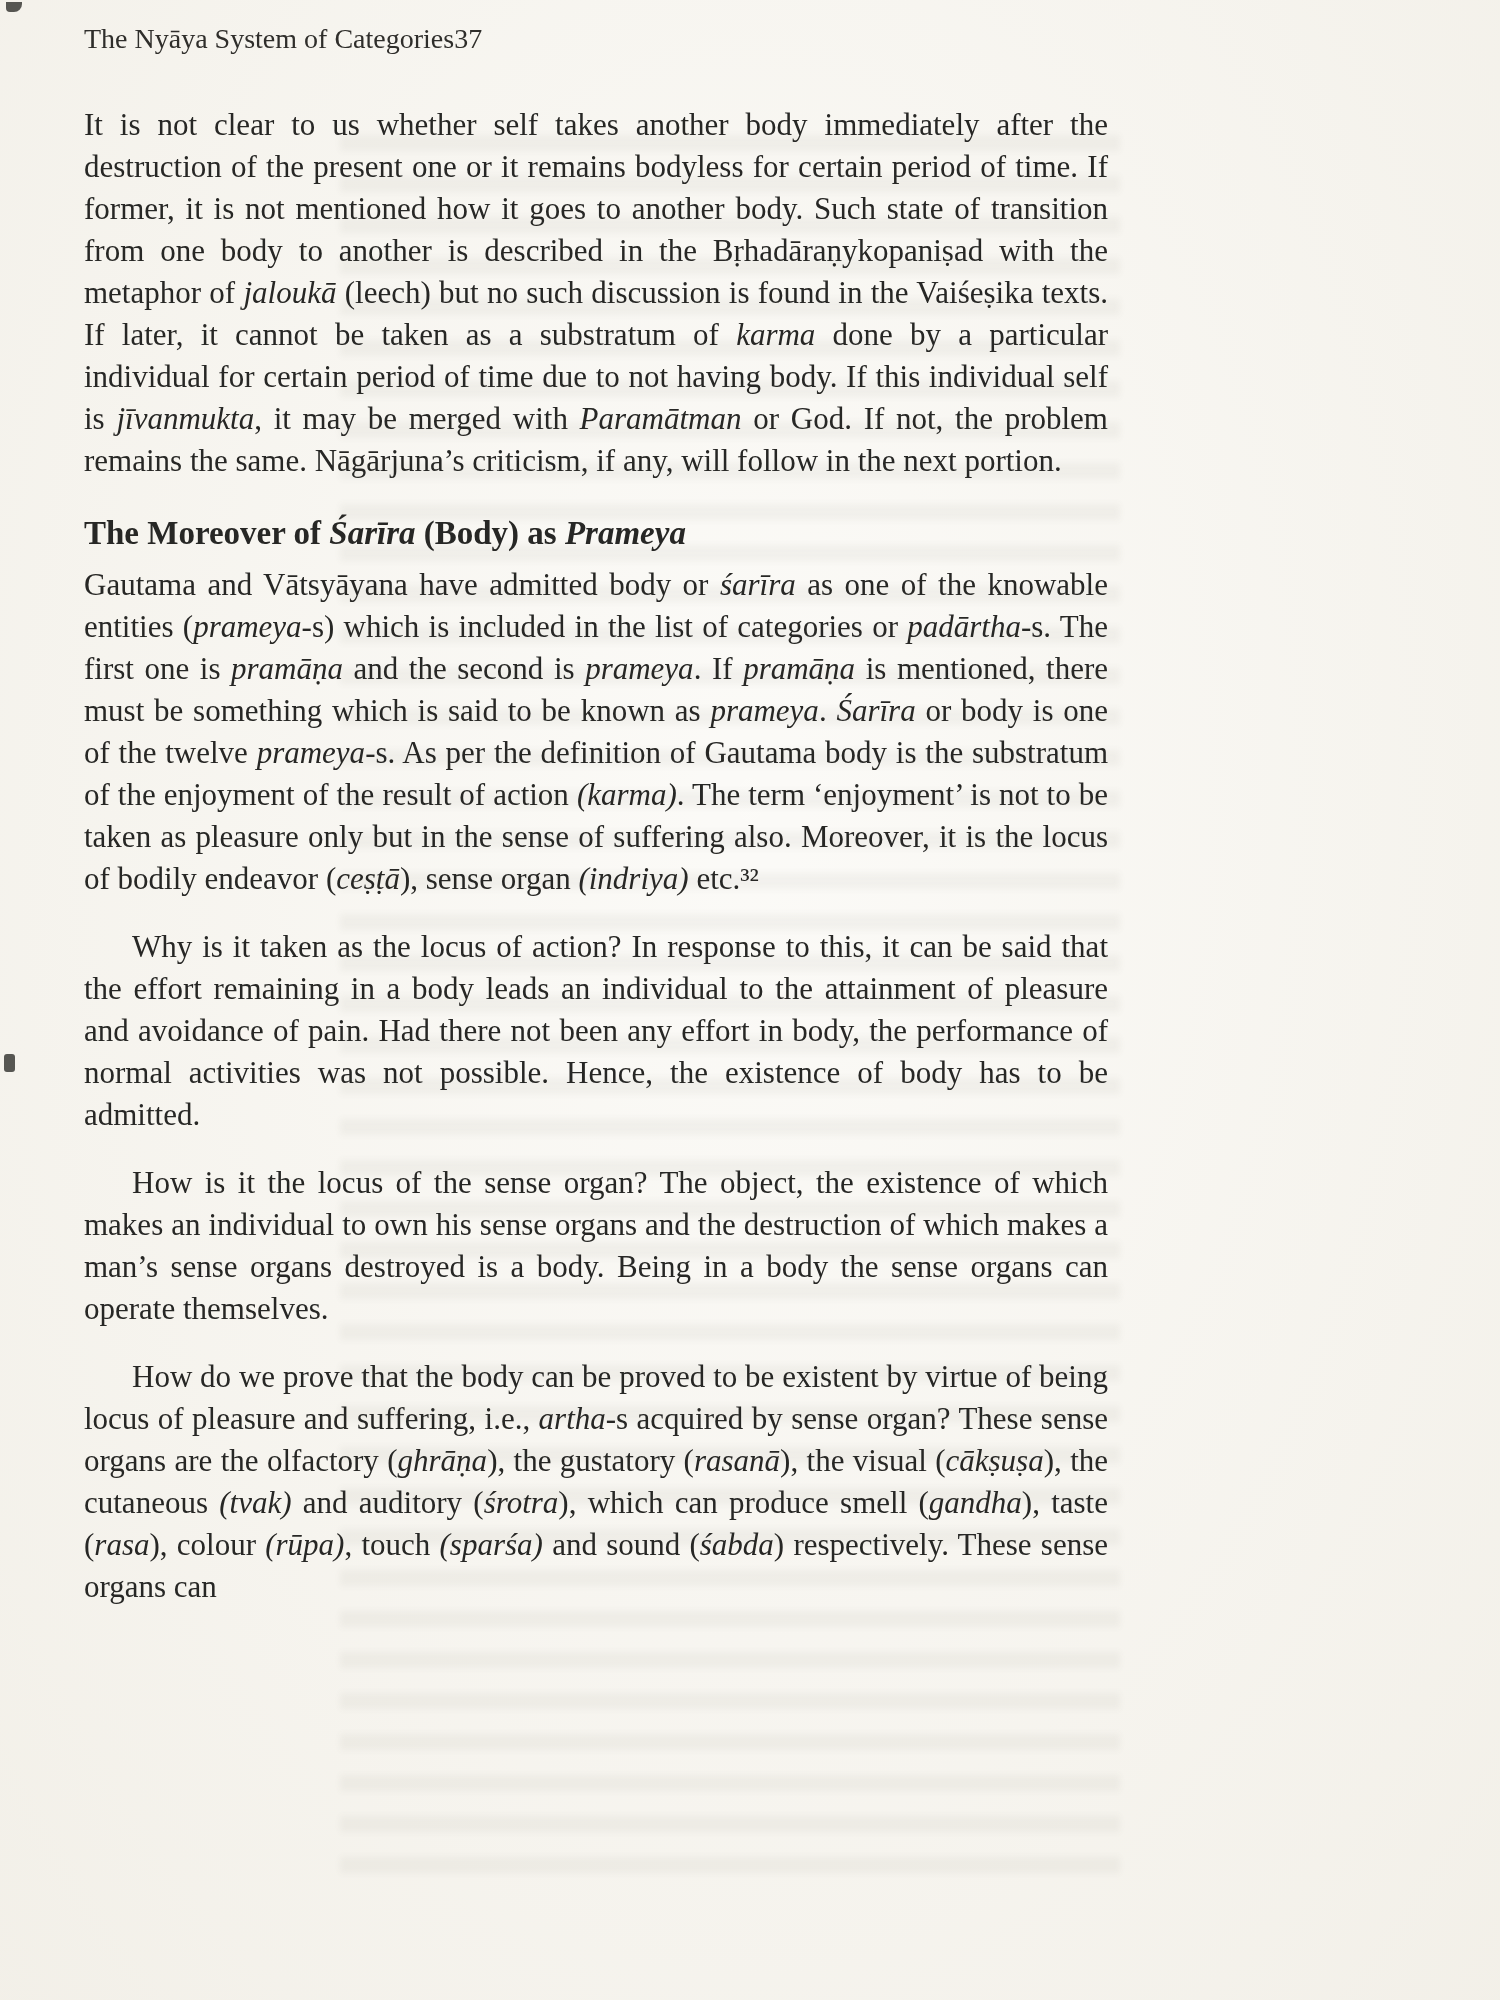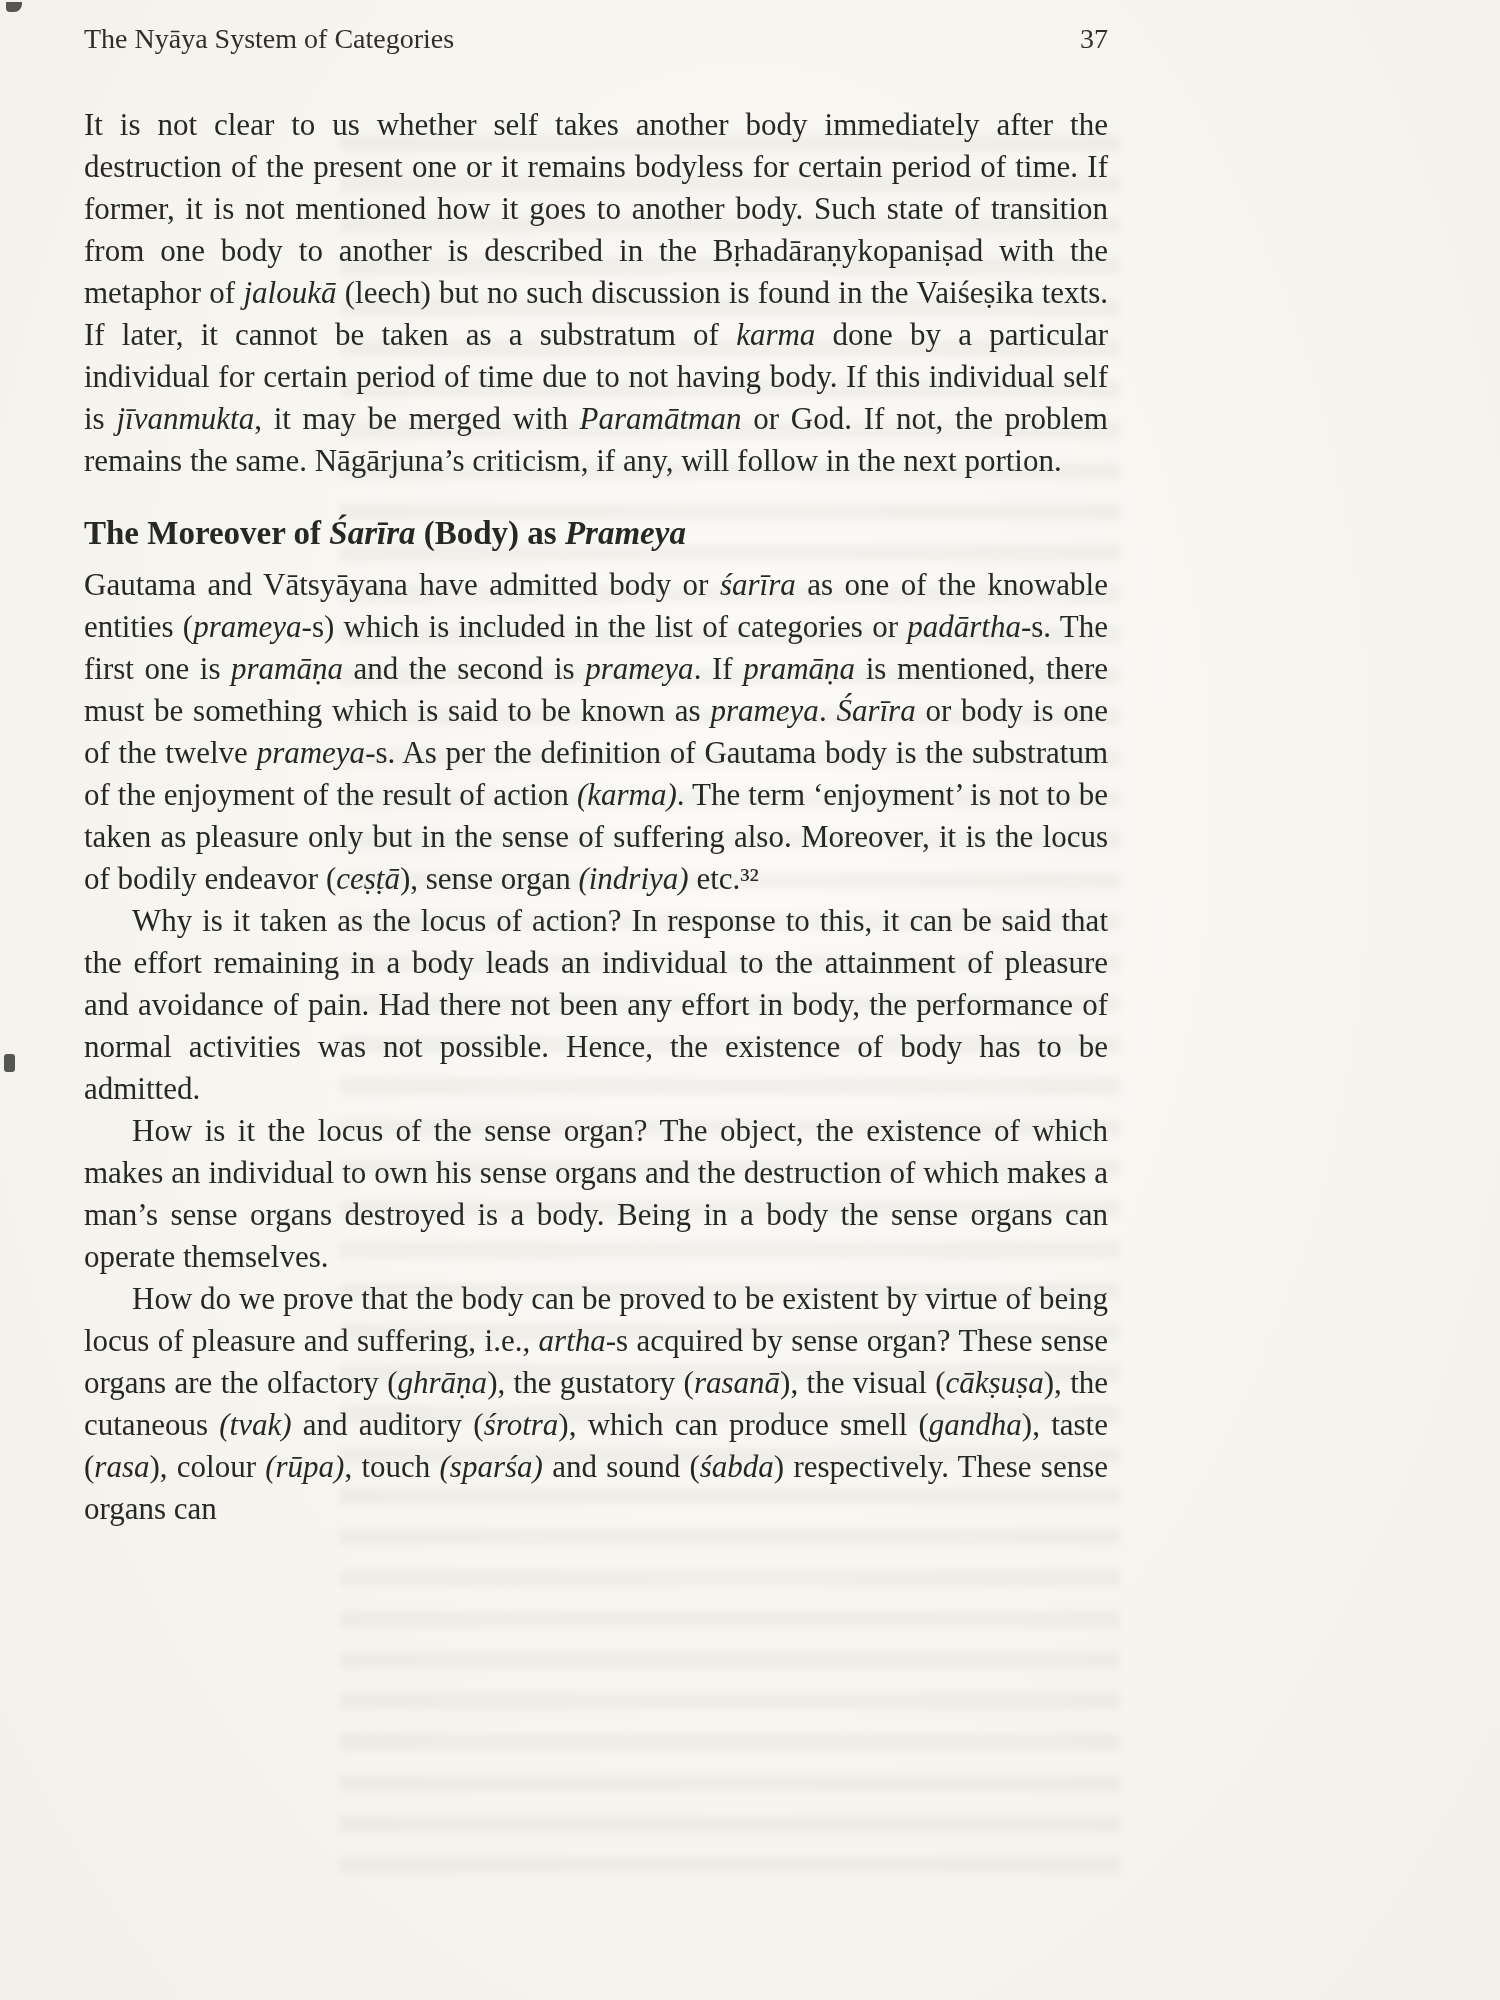--- a/index.html
+++ b/index.html
@@ -61,37 +61,37 @@
 
   .content {
     position: absolute;
     left: 84px;
     top: 0;
     width: 1024px;
   }
 
   .running-header {
     display: flex;
-    justify-content: space-between;
+    justify-content: flex-start;
     align-items: baseline;
     padding-top: 22px;
     font-size: 28px;
     line-height: 34px;
     color: #2f2e2b;
   }
 
   .para {
     margin: 0;
     font-size: 31px;
     line-height: 42px;
     text-align: justify;
     font-family: Liberation Serif, serif;
   }
   .para.opening { margin-top: 48px; }
-  .para.indented { text-indent: 48px; }
+  .para.indented { margin-top: 26px; text-indent: 48px; }
   .para.after-heading { margin-top: 4px; }
 
   .section-heading {
     margin: 30px 0 10px 0;
     font-size: 33px;
     line-height: 42px;
     font-weight: bold;
     text-align: left;
   }
 

